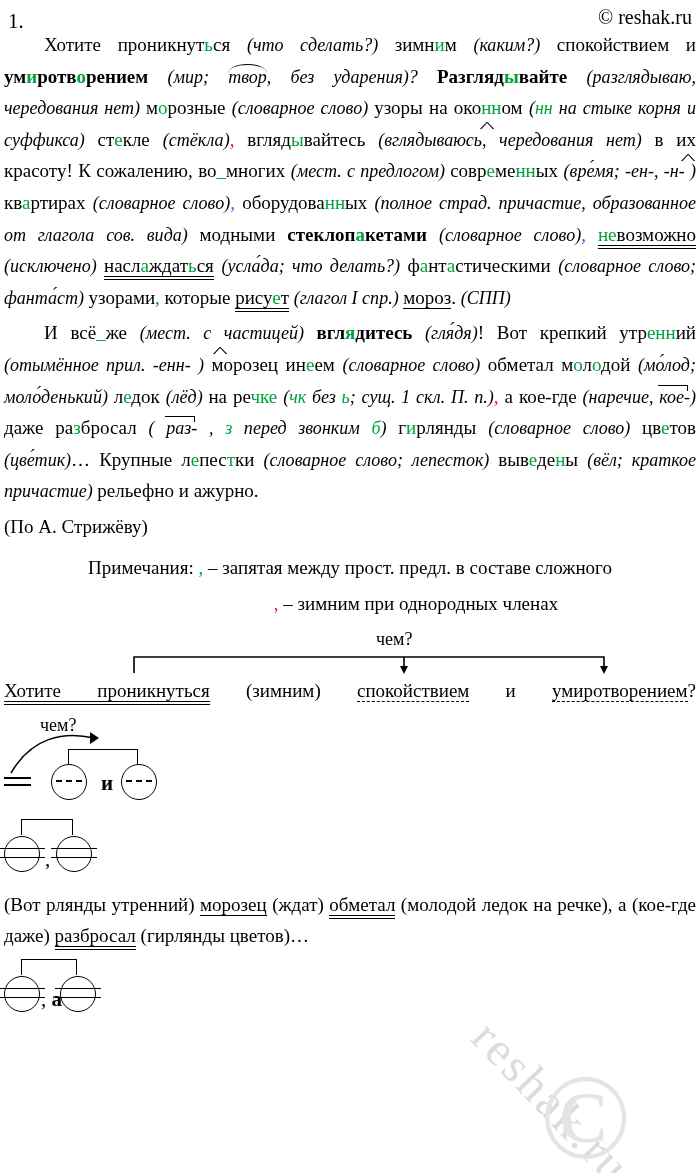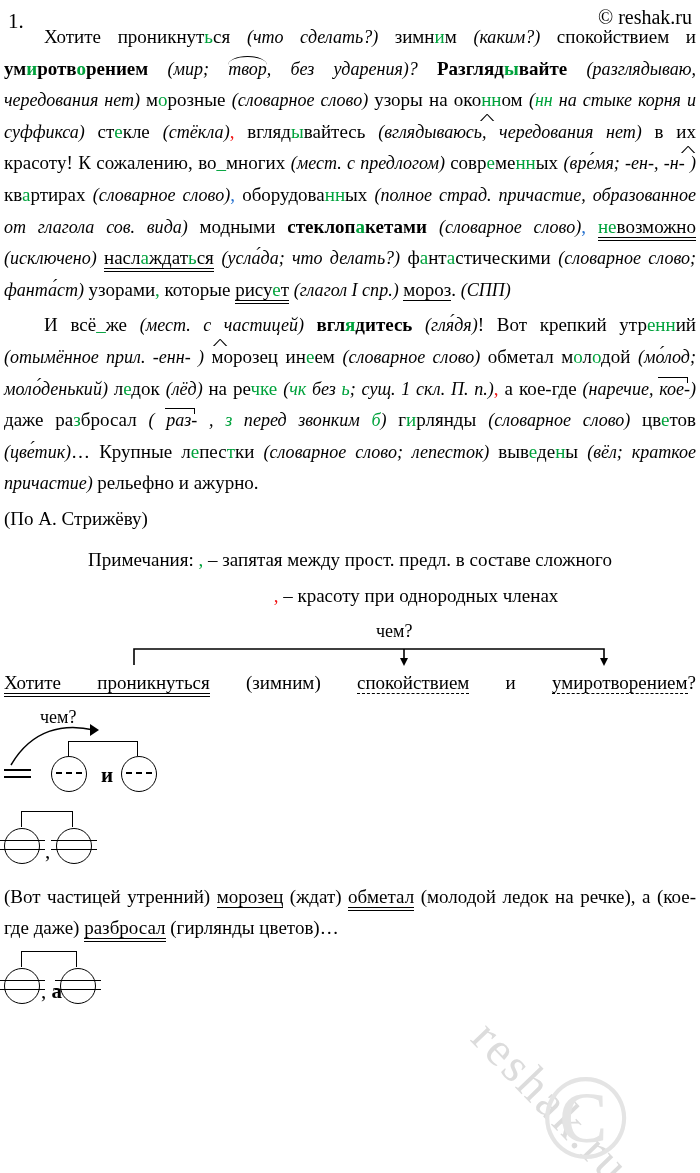--- a/index.html
+++ b/index.html
@@ -1,21 +1,21 @@
 <!DOCTYPE html>
 <html><head>
 <meta charset="utf-8">
 <style>
   html,body{margin:0;padding:0;background:#fff;}
   .page{position:relative;width:700px;height:1173px;box-sizing:border-box;
         padding:5px 4px 0 4px;overflow:hidden;background:#fff;color:#000;
         font-family:"Liberation Serif",serif;font-size:19px;line-height:1.64;}
   .hdr-num{position:absolute;top:4px;left:8px;font-size:21px;}
   .hdr-site{position:absolute;top:1px;right:8px;font-size:20px;}
-  .content{margin-top:16px;position:relative;z-index:2;}
+  .content{margin-top:24px;position:relative;z-index:2;}
   p.text{margin:0 0 4px 0;text-align:justify;text-indent:40px;}
   .byline{margin:2px 0 10px 0;}
   .notes{margin-bottom:8px;text-align:center;}
   .note{margin-bottom:5px;}
   .note.indent{margin-left:132px;}
   
   .i{font-style:italic;font-size:0.95em;}
   .b{font-weight:700;}
   .g{color:#00A23C;}
   .r{color:#F01414;}
@@ -71,21 +71,21 @@
 
   <div class="content">
 
     <p class="text"><span>Хотите проникнут</span><span class="g">ь</span><span>ся </span><span class="i">(что сделать?) </span><span>зимн</span><span class="g">и</span><span>м </span><span class="i">(каким?) </span><span>спокойствием и </span><span class="b">ум</span><span class="b g">и</span><span class="b">ротв</span><span class="b g">о</span><span class="b">рением </span><span class="i">(мир; </span><span class="i arc">твор</span><span class="i">, без ударения)? </span><span class="b">Разгляд</span><span class="b g">ы</span><span class="b">вайте </span><span class="i">(разгляд</span><span class="i hat">ыва</span><span class="i">ю, чередования нет) </span><span>м</span><span class="g">о</span><span>розные </span><span class="i">(словарное слово) </span><span>узоры на око</span><span class="g">нн</span><span>ом </span><span class="i">(</span><span class="i g">нн</span><span class="i"> на стыке корня и суффикса) </span><span>ст</span><span class="g">е</span><span>кле </span><span class="i">(стёкла)</span><span class="r">,</span><span> </span><span>вгляд</span><span class="g">ы</span><span>вайтесь </span><span class="i">(вгляд</span><span class="i hat">ыва</span><span class="i">юсь, чередования нет) </span><span>в их красоту! К сожалению, во</span><span class="g">_</span><span>многих </span><span class="i">(мест. с предлогом) </span><span>совр</span><span class="g">е</span><span>ме</span><span class="g">нн</span><span>ых </span><span class="i">(вре́мя; -</span><span class="i hat">ен</span><span class="i">-, -</span><span class="i hat">н</span><span class="i">- ) </span><span>кв</span><span class="g">а</span><span>ртирах </span><span class="i">(словарное слово)</span><span class="bl">,</span><span> </span><span>оборудова</span><span class="g">нн</span><span>ых </span><span class="i">(полное страд. причастие, образованное от глагола сов. вида) </span><span>модными </span><span class="b">стеклоп</span><span class="b g">а</span><span class="b">кетами </span><span class="i">(словарное слово)</span><span class="bl">,</span><span> </span><span class="g uu">не</span><span class="uu">возможно</span><span> </span><span class="i">(исключено) </span><span class="uu">насл</span><span class="g uu">а</span><span class="uu">ждат</span><span class="g uu">ь</span><span class="uu">ся</span><span> </span><span class="i">(усла́да; что делать?) </span><span>ф</span><span class="g">а</span><span>нт</span><span class="g">а</span><span>стическими </span><span class="i">(словарное слово; фанта́ст) </span><span>узорами</span><span class="g">,</span><span> которые </span><span class="uu">рису</span><span class="g uu">е</span><span class="uu">т</span><span> </span><span class="i">(глагол I спр.) </span><span class="u">мороз</span><span>. </span><span class="i">(СПП)</span></p>
     <p class="text"><span>И всё</span><span class="g">_</span><span>же </span><span class="i">(мест. с частицей) </span><span class="b">вгл</span><span class="b g">я</span><span class="b">дитесь </span><span class="i">(гля́дя)</span><span>! Вот крепкий </span><span>утр</span><span class="g">енн</span><span>ий </span><span class="i">(отымённое прил. -</span><span class="i hat">енн</span><span class="i">- ) </span><span>морозец ин</span><span class="g">е</span><span>ем </span><span class="i">(словарное слово) </span><span>обметал </span><span>м</span><span class="g">о</span><span>л</span><span class="g">о</span><span>дой </span><span class="i">(мо́лод; моло́денький) </span><span>л</span><span class="g">е</span><span>док </span><span class="i">(лёд) </span><span>на ре</span><span class="g">чке</span><span> </span><span class="i">(</span><span class="i g">чк</span><span class="i"> без </span><span class="i g">ь</span><span class="i">; сущ. 1 скл. П. п.)</span><span class="r">,</span><span> </span><span>а кое-где </span><span class="i">(наречие, </span><span class="i pre">кое-</span><span class="i">) </span><span>даже ра</span><span class="g">з</span><span>бросал </span><span class="i">( </span><span class="i pre">раз-</span><span class="i"> , </span><span class="i g">з</span><span class="i"> перед звонким </span><span class="i g">б</span><span class="i">) </span><span>г</span><span class="g">и</span><span>рлянды </span><span class="i">(словарное слово) </span><span>цв</span><span class="g">е</span><span>тов </span><span class="i">(цве́тик)</span><span>… Крупные </span><span>л</span><span class="g">е</span><span>пес</span><span class="g">т</span><span>ки </span><span class="i">(словарное слово; лепесток) </span><span>выв</span><span class="g">е</span><span>де</span><span class="g">н</span><span>ы </span><span class="i">(вёл; краткое причастие) </span><span>рельефно и ажурно.</span></p>
 
     <div class="byline">(По А. Стрижёву)</div>
 
     <div class="notes">
       <div class="note"><span>Примечания: </span><span class="g">,</span><span> – запятая между прост. предл. в составе сложного</span></div>
-      <div class="note indent"><span class="r">,</span><span> – красоту при однородных членах</span></div>
+      <div class="note indent"><span class="r">,</span><span> – зимним при однородных членах</span></div>
     </div>
 
     <div class="diagA">
       <div class="qlabel">чем?</div>
       <svg width="700" height="32">
         <path d="M130,30 L130,14 L600,14 L600,24" fill="none" stroke="#000" stroke-width="1.6"></path>
         <line x1="400" y1="14" x2="400" y2="24" stroke="#000" stroke-width="1.6"></line>
         <polygon points="396,23 404,23 400,31" fill="#000"></polygon>
         <polygon points="596,23 604,23 600,31" fill="#000"></polygon>
       </svg>
@@ -114,21 +114,21 @@
       <div class="brk" style="left:17px;top:0;width:52px;height:16px;"></div>
       <div class="circ" style="left:0;top:17px;">
           <div class="eqin"></div>
         </div>
       <div class="sep" style="left:41px;top:30px;">,</div>
       <div class="circ" style="left:52px;top:17px;">
           <div class="eqin"></div>
         </div>
     </div>
 
-    <div class="sent"><span>(Вот частицей утренний) </span><span class="u">морозец</span><span> (ждат) </span><span class="uu">обметал</span><span> (молодой ледок на речке), а (кое-где даже) </span><span class="uu">разбросал</span><span> (гирлянды цветов)…</span></div>
+    <div class="sent"><span>(Вот рлянды утренний) </span><span class="u">морозец</span><span> (ждат) </span><span class="uu">обметал</span><span> (молодой ледок на речке), а (кое-где даже) </span><span class="uu">разбросал</span><span> (гирлянды цветов)…</span></div>
 
     <div class="scheme schemeBC">
       <div class="brk" style="left:17px;top:0;width:56px;height:16px;"></div>
       <div class="circ" style="left:0;top:17px;">
           <div class="eqin"></div>
         </div>
       <div class="sep" style="left:37px;top:30px;"><span>, </span><span class="b">а</span></div>
       <div class="circ" style="left:56px;top:17px;">
           <div class="eqin"></div>
         </div>

